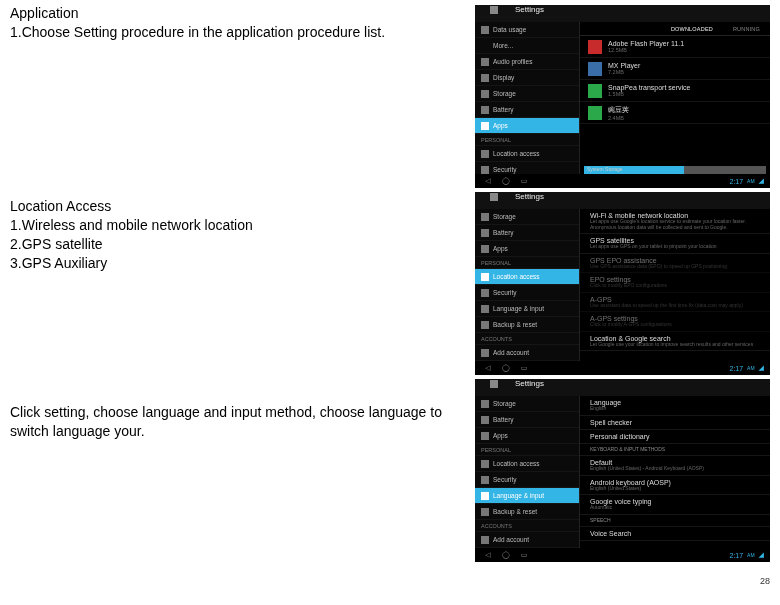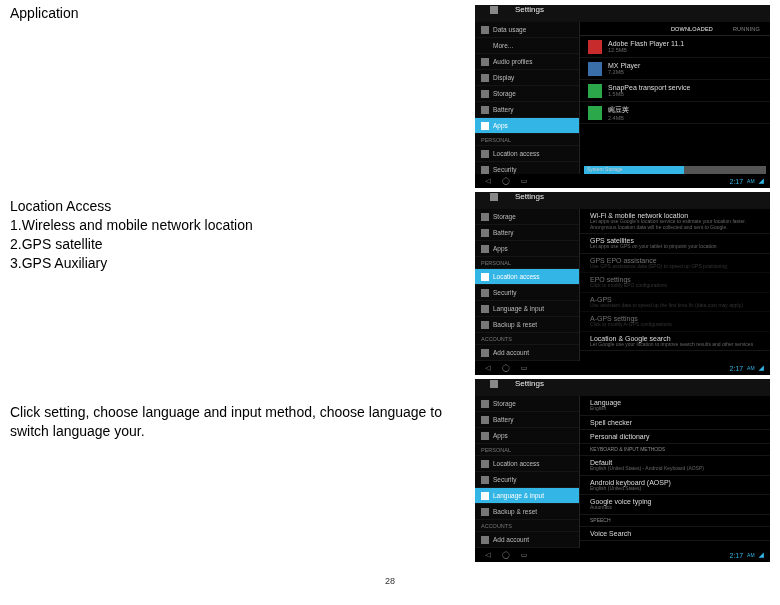--- a/index.html
+++ b/index.html
@@ -147,40 +147,41 @@
   .ss-right .info-row {
     display: flex;
     flex-direction: column;
     justify-content: center;
     padding: 3px 10px;
     border-bottom: 1px solid #161616;
   }
   .ss-right .info-row .t1 { color: #ddd; font-size: 7px; }
   .ss-right .info-row .t2 { color: #666; font-size: 5px; line-height: 1.1; }
   .page-num {
-    text-align: center;
+    text-align: right;
     font-size: 9px;
     color: #333;
     margin-top: 10px;
   }
   .storage-bar {
     height: 8px; background:#555; margin:0 4px; position:relative;
     font-size:5px; color:#ccc;
   }
   .storage-bar .fill { position:absolute; left:0;top:0;bottom:0; width:55%; background:#33b5e5; }
   .storage-bar .lbl { position:absolute; left:3px; top:0; }
 </style>
 </head>
 <body>
 
 <div class="page">
 
   <div class="section">
     <div class="text-col">
       <div class="heading">Application</div>
+      <div class="body">1.Choose Setting procedure in the application procedure list.</div>
     </div>
 
     <div class="screenshot">
       <div class="ss-topbar">
         <span class="back-icon">
           <svg width="10" height="10" viewBox="0 0 10 10">
               <rect x="1" y="1" width="8" height="8" fill="#888"></rect>
             </svg>
         </span>
         <span>Settings</span>

